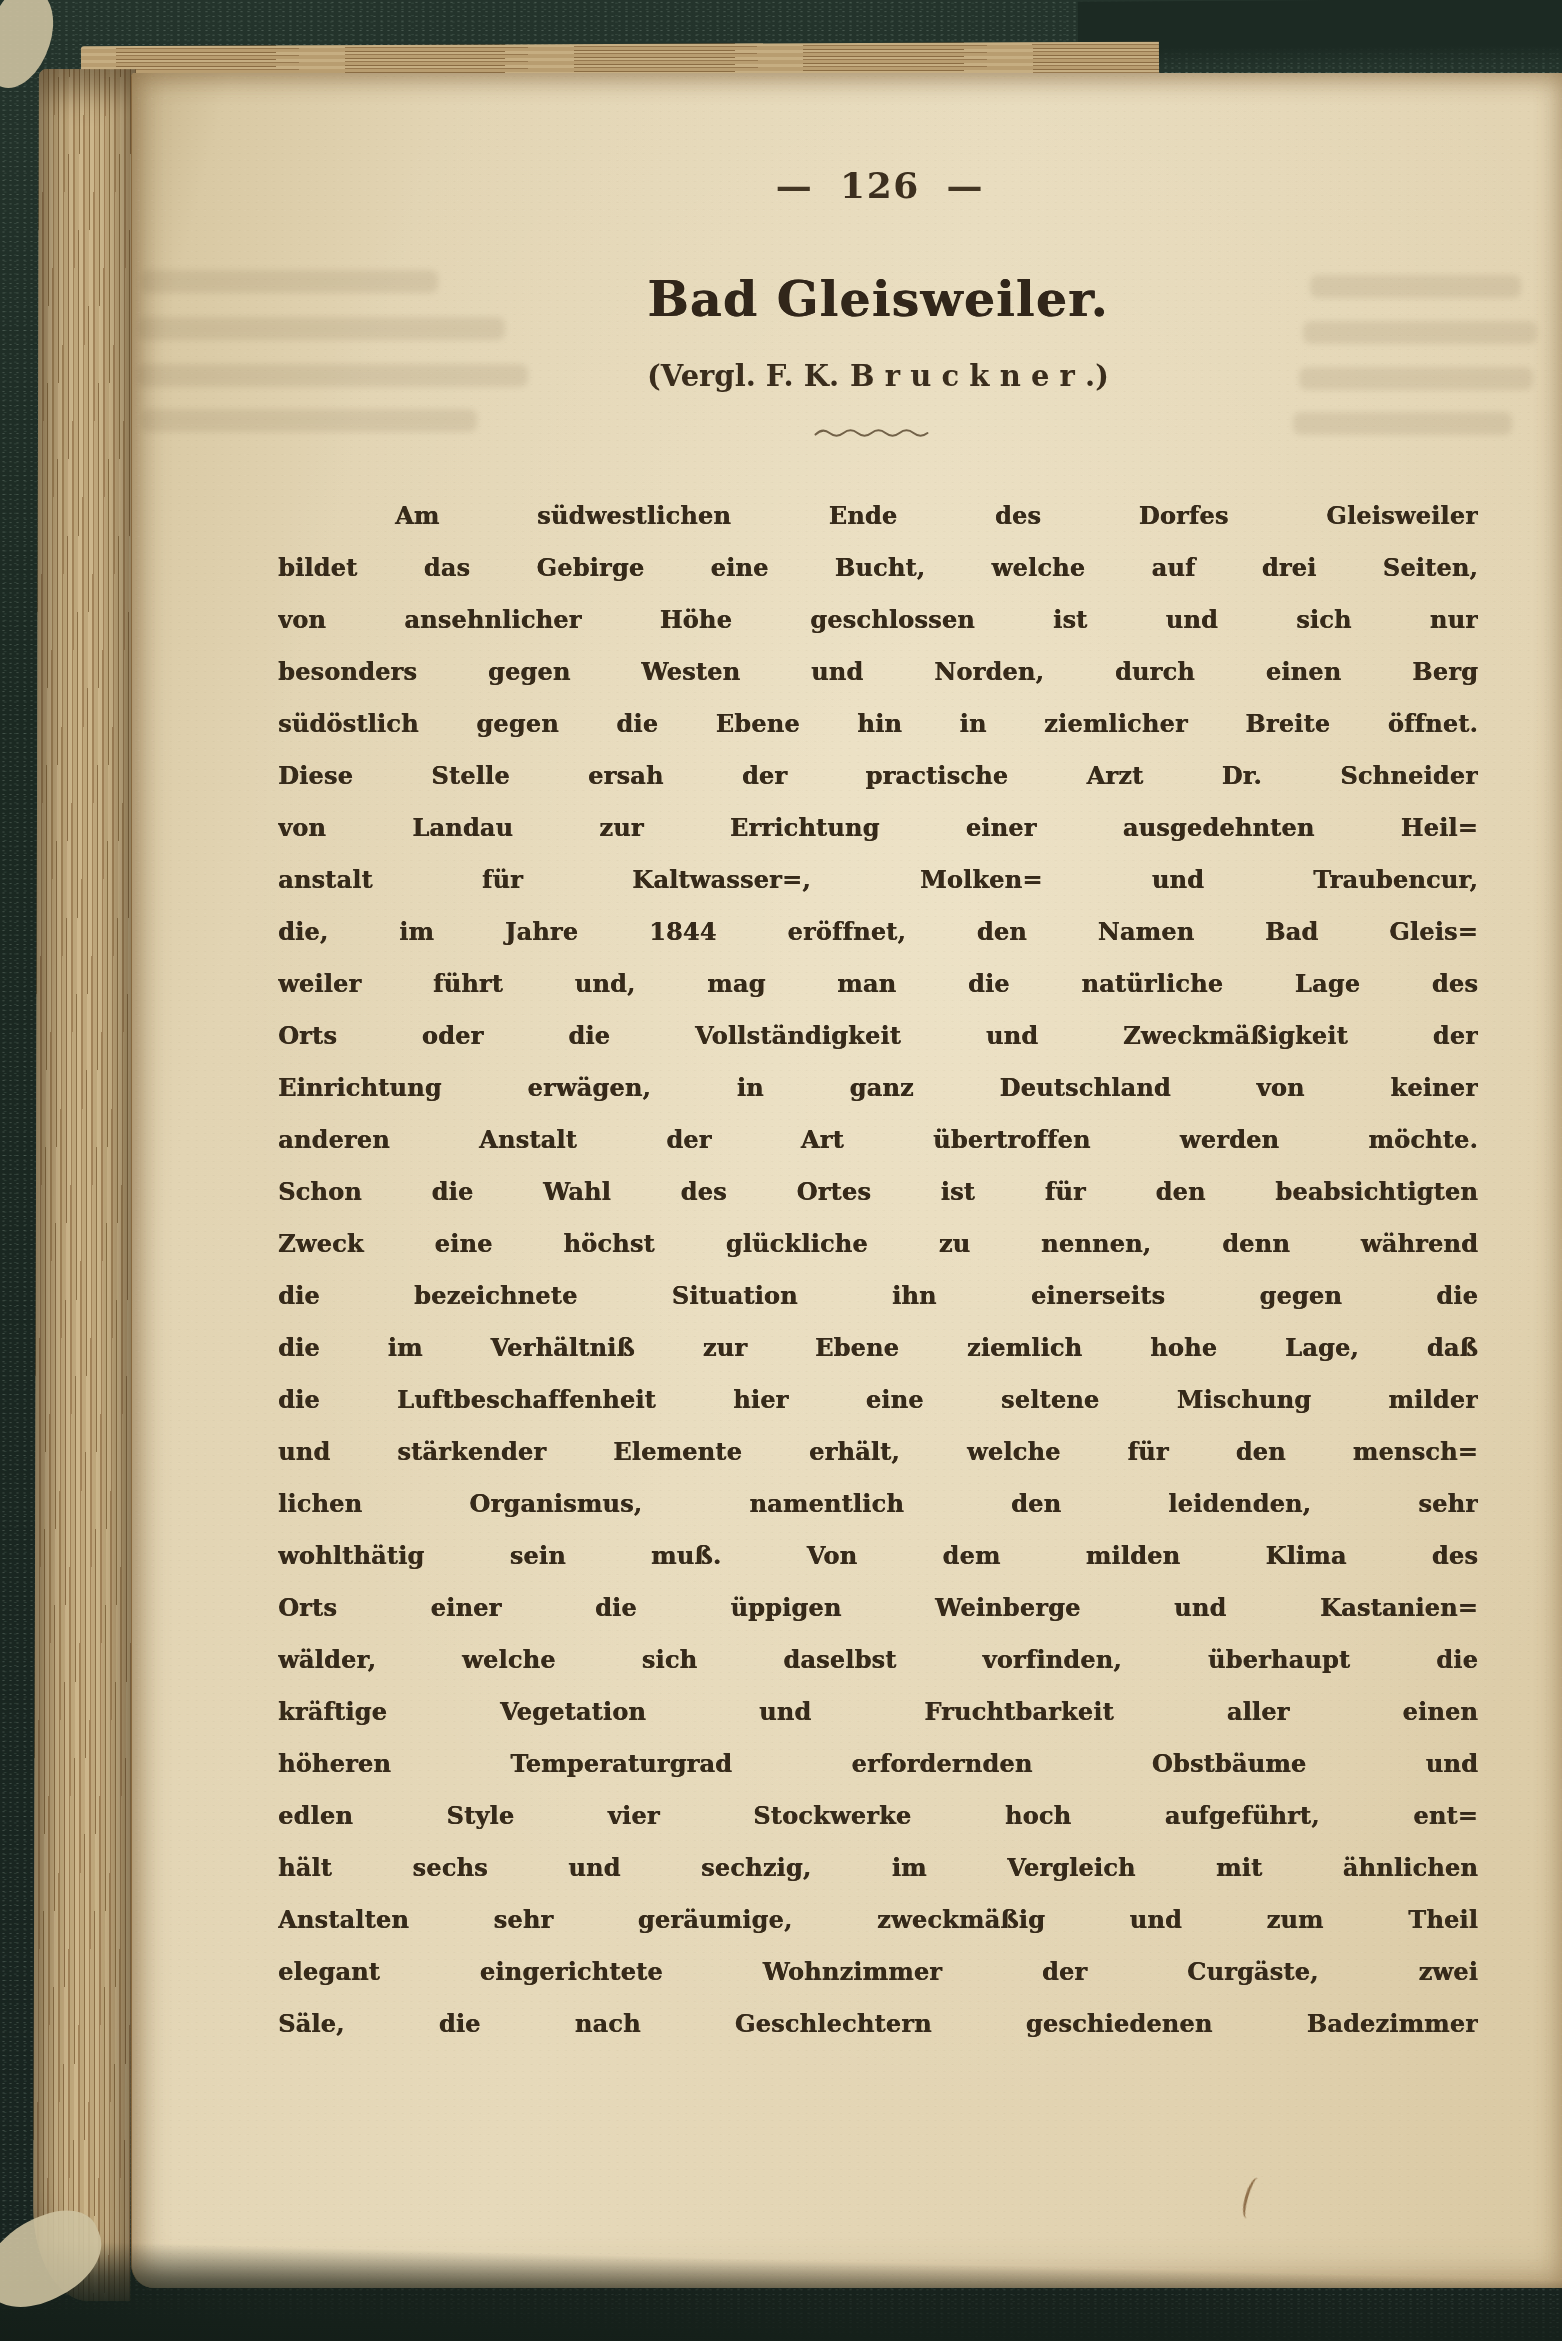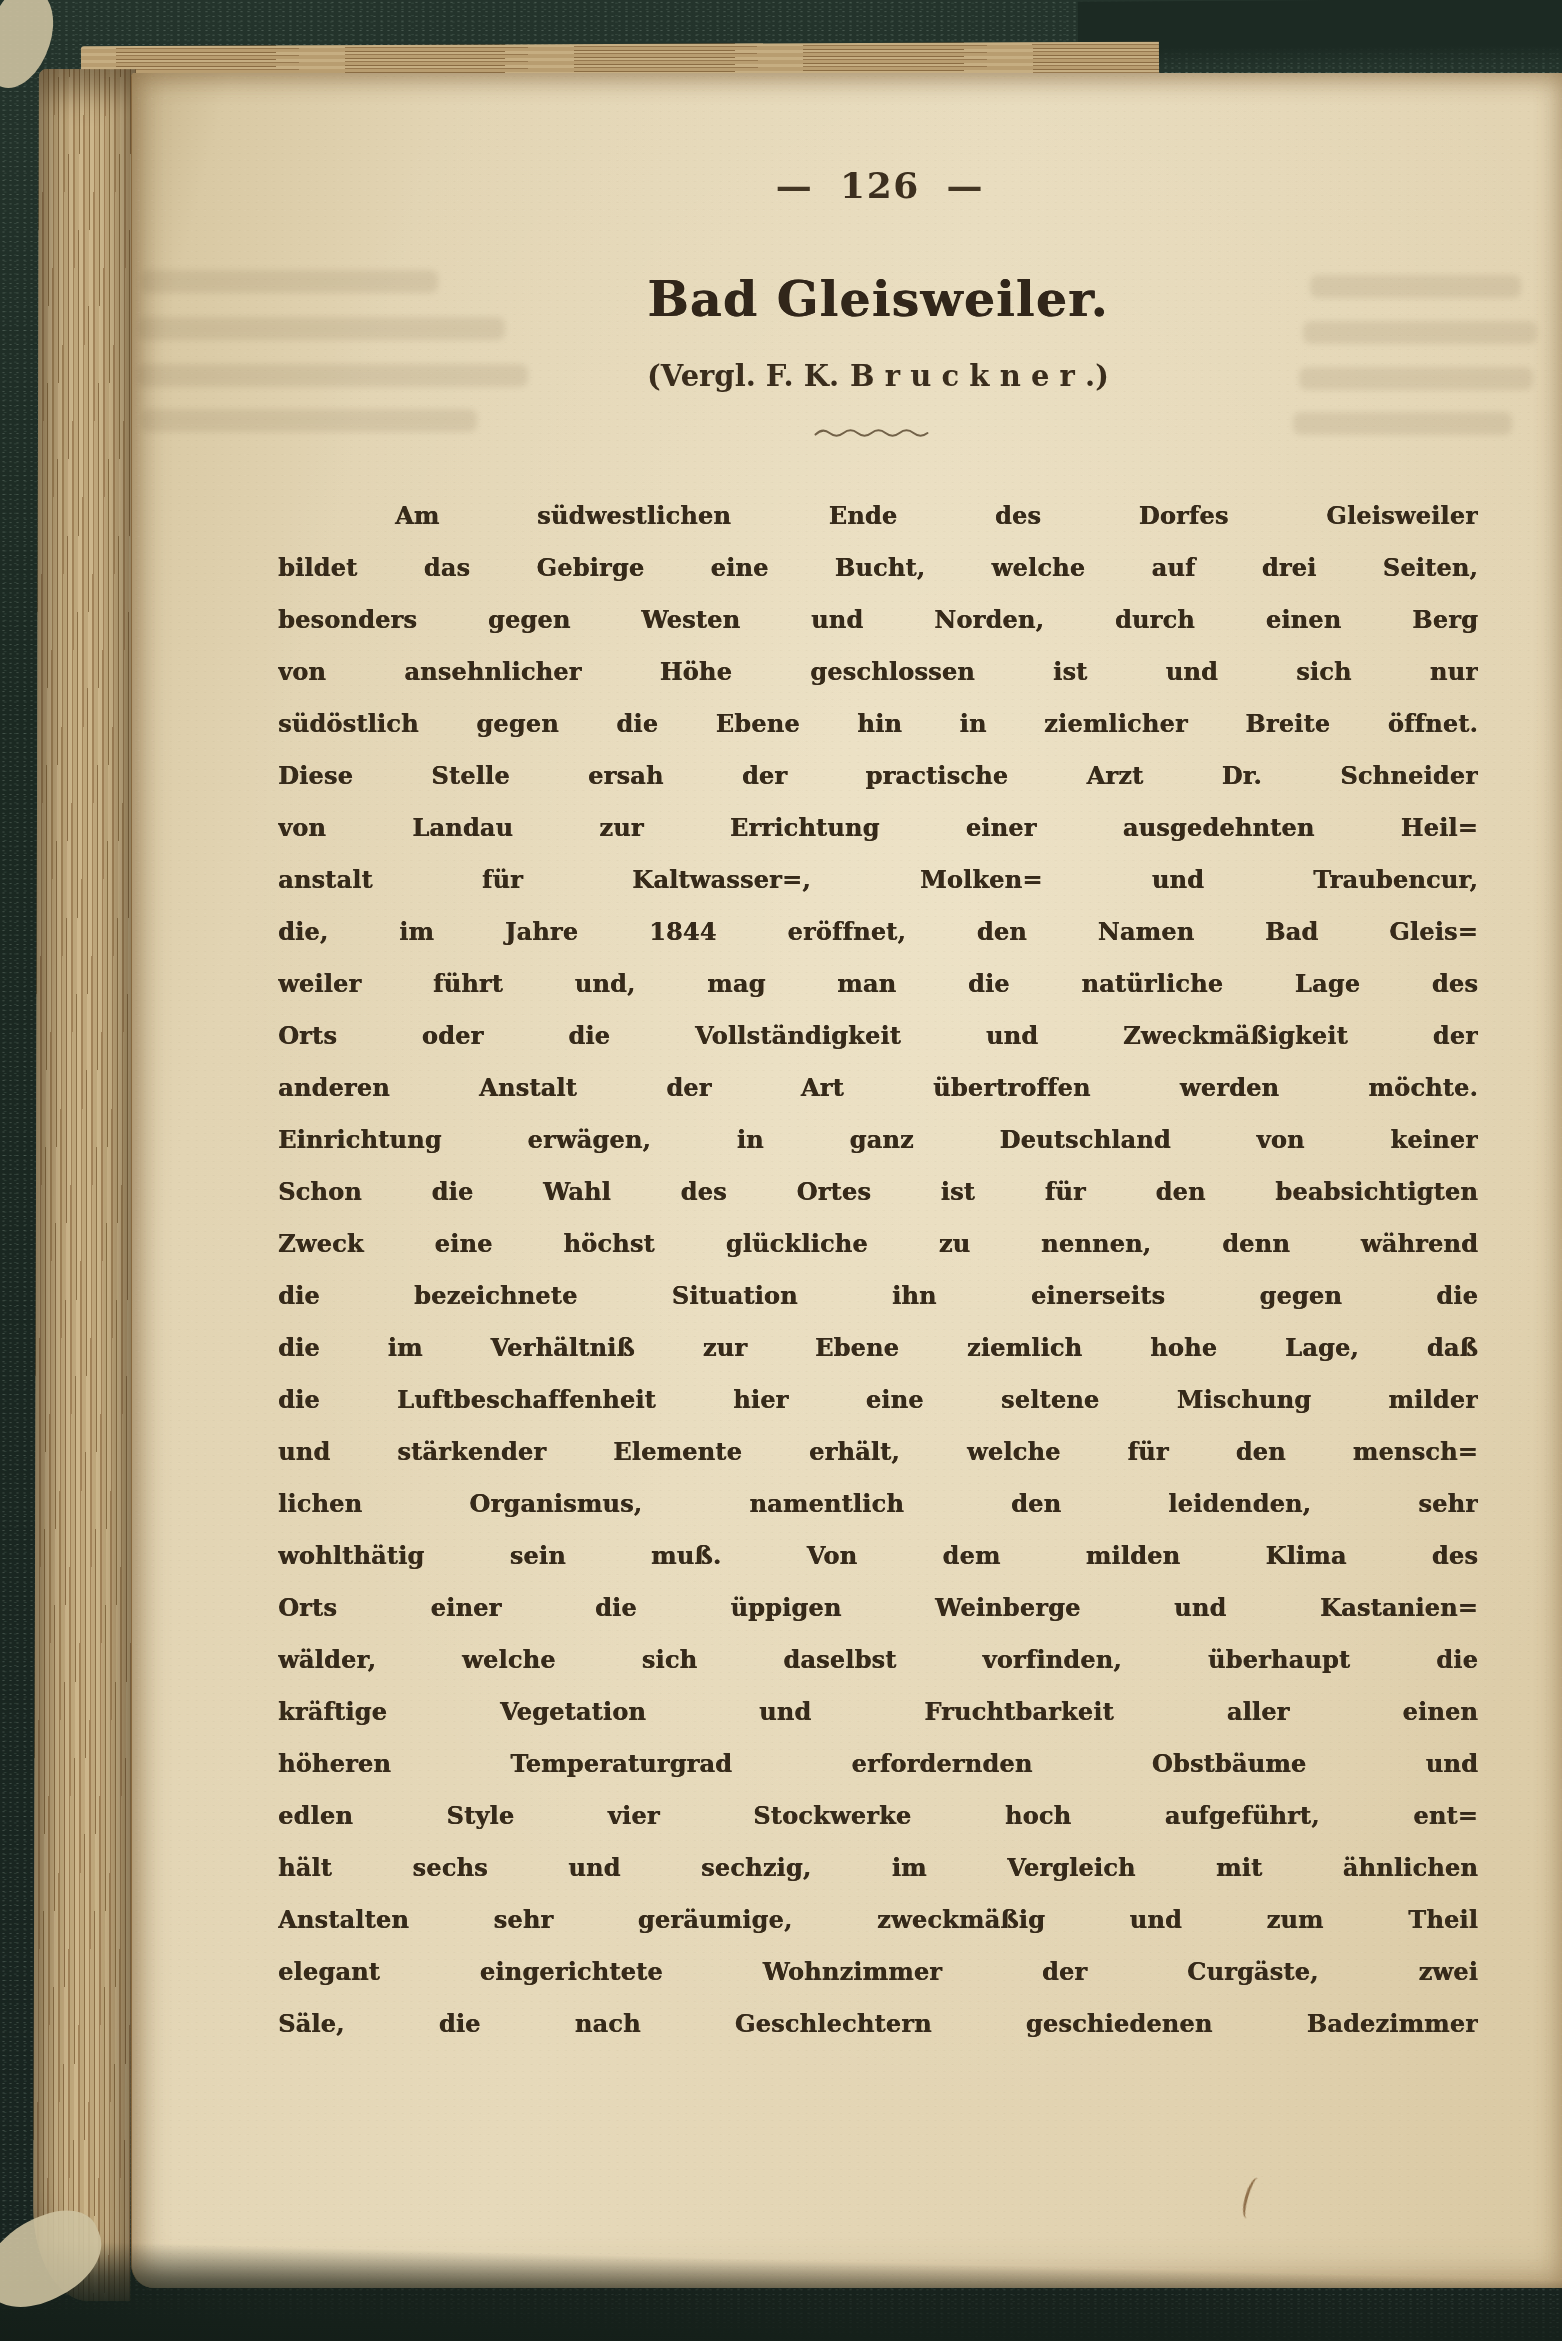--- a/index.html
+++ b/index.html
@@ -109,31 +109,31 @@
 
       <div class="ornament">
         <svg width="133" height="14" viewBox="0 0 170 18">
           <path d="M4 11 q9 -9 18 -2 t18 0 t18 0 t18 0 t18 0 t18 0 t18 0 t18 0" fill="none" stroke="#55432b" stroke-width="2.6" stroke-linecap="round"></path>
         </svg>
       </div>
 
       <div class="bodytext">
         <div class="line first">Am südwestlichen Ende des Dorfes Gleisweiler</div>
         <div class="line">bildet das Gebirge eine Bucht, welche auf drei Seiten,</div>
+        <div class="line">von ansehnlicher Höhe geschlossen ist und sich nur</div>
         <div class="line">besonders gegen Westen und Norden, durch einen Berg</div>
-        <div class="line">von ansehnlicher Höhe geschlossen ist und sich nur</div>
         <div class="line">südöstlich gegen die Ebene hin in ziemlicher Breite öffnet.</div>
         <div class="line">Diese Stelle ersah der practische Arzt Dr. Schneider</div>
         <div class="line">von Landau zur Errichtung einer ausgedehnten Heil=</div>
         <div class="line">anstalt für Kaltwasser=, Molken= und Traubencur,</div>
         <div class="line">die, im Jahre 1844 eröffnet, den Namen Bad Gleis=</div>
         <div class="line">weiler führt und, mag man die natürliche Lage des</div>
         <div class="line">Orts oder die Vollständigkeit und Zweckmäßigkeit der</div>
+        <div class="line">Einrichtung erwägen, in ganz Deutschland von keiner</div>
         <div class="line">anderen Anstalt der Art übertroffen werden möchte.</div>
-        <div class="line">Einrichtung erwägen, in ganz Deutschland von keiner</div>
         <div class="line">Schon die Wahl des Ortes ist für den beabsichtigten</div>
         <div class="line">Zweck eine höchst glückliche zu nennen, denn während</div>
         <div class="line">die bezeichnete Situation ihn einerseits gegen die</div>
         <div class="line">die im Verhältniß zur Ebene ziemlich hohe Lage, daß</div>
         <div class="line">die Luftbeschaffenheit hier eine seltene Mischung milder</div>
         <div class="line">und stärkender Elemente erhält, welche für den mensch=</div>
         <div class="line">lichen Organismus, namentlich den leidenden, sehr</div>
         <div class="line">wohlthätig sein muß. Von dem milden Klima des</div>
         <div class="line">Orts einer die üppigen Weinberge und Kastanien=</div>
         <div class="line">wälder, welche sich daselbst vorfinden, überhaupt die</div>

